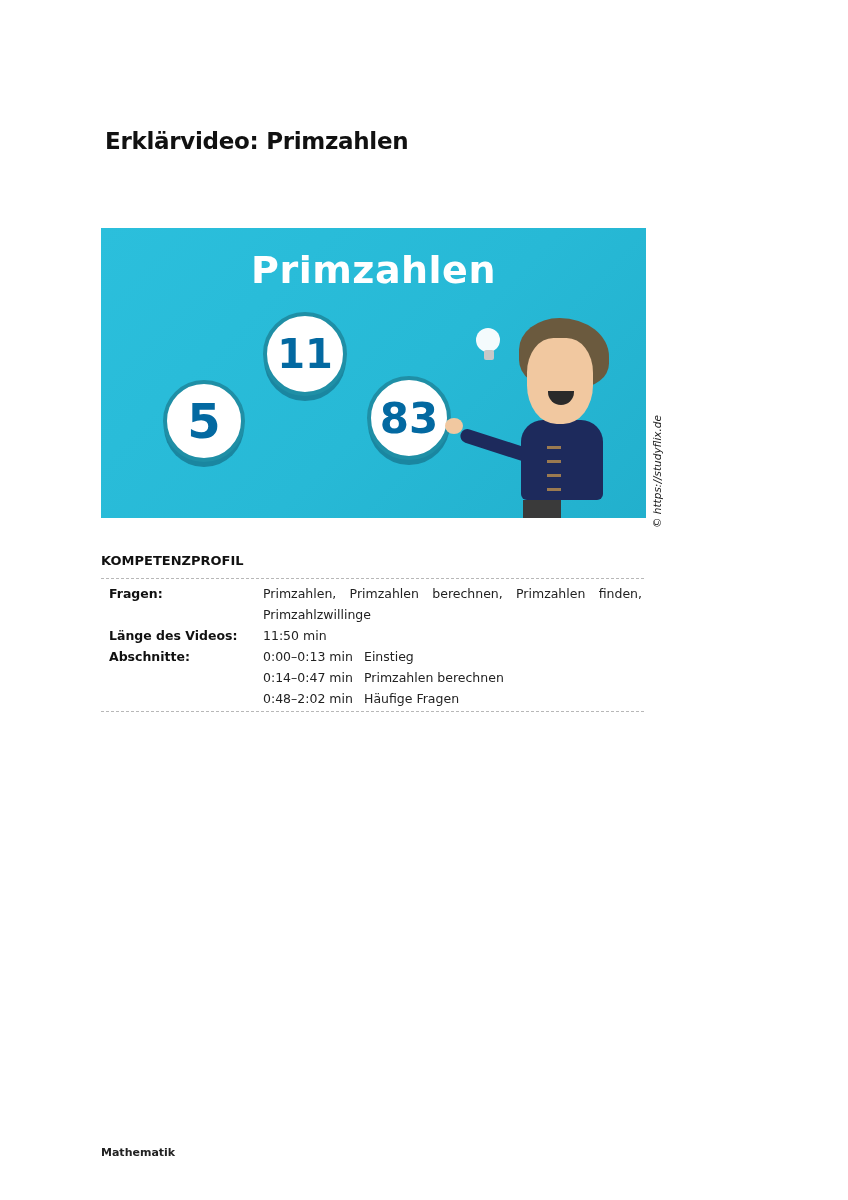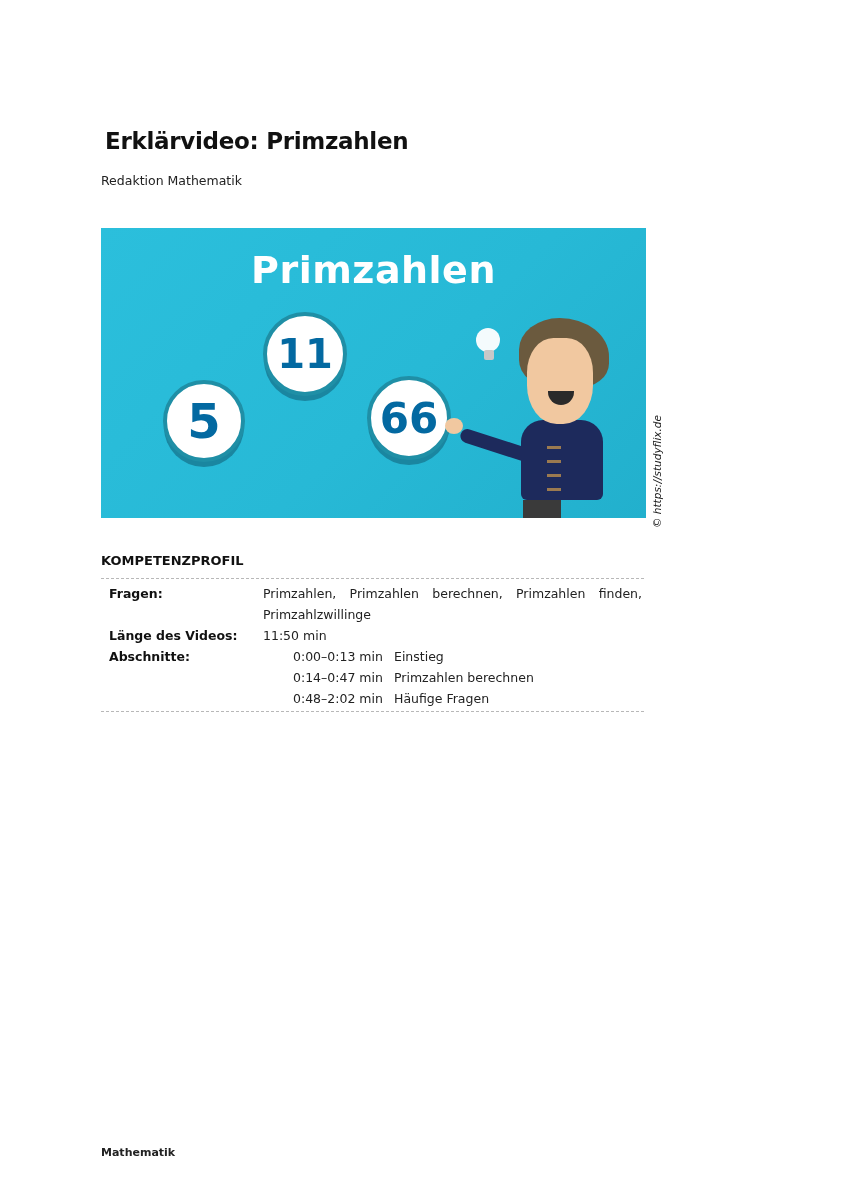--- a/index.html
+++ b/index.html
@@ -38,43 +38,42 @@
   .toggle { position: absolute; left: 446px; width: 14px; height: 3px; background: #9b7a50; }
   .credit { position: absolute; left: 651px; top: 528px; transform-origin: 0 0; transform: rotate(-90deg);
             font-size: 10.5px; font-style: italic; color: #222; white-space: nowrap; }
   .section-title { position: absolute; left: 101px; top: 553px; font-size: 13px; font-weight: bold; color: #111; }
   .profile { position: absolute; left: 101px; top: 578px; width: 543px; border-top: 1px dashed #b8b8b8;
              border-bottom: 1px dashed #b8b8b8; padding: 4px 0 2px 0; font-size: 12.5px; line-height: 21px; color: #222; }
   .row { display: flex; }
   .lbl { width: 162px; padding-left: 8px; font-weight: bold; color: #111; box-sizing: border-box; }
   .val { flex: 1; padding-right: 2px; }
   .justify { text-align: justify; text-align-last: justify; }
-  .sec { display: flex; margin-left: 30px; }
+  .sec { display: flex; }
   .sec .t { width: 101px; }
   .footer { position: absolute; left: 101px; top: 1146px; font-size: 11px; color: #222; font-weight: bold; }
 </style>
 </head>
 <body>
 
 <h1 class="title">Erklärvideo: Primzahlen</h1>
 
 <div class="meta">
-  <div>Redaktion Mathematik</div>
 </div>
 
 <div class="hero">
   <div class="hero-title">Primzahlen</div>
   <div class="ball ball-5">
       <span>5</span>
     </div>
   <div class="ball ball-11">
       <span>11</span>
     </div>
   <div class="ball ball-83">
-      <span>66</span>
+      <span>83</span>
     </div>
   <div class="bulb"></div>
   <div class="bulb-base"></div>
   <div class="arm"></div>
   <div class="hand"></div>
   <div class="body-coat"></div>
   <div class="toggle" style="top:218px"></div>
   <div class="toggle" style="top:232px"></div>
   <div class="toggle" style="top:246px"></div>
   <div class="toggle" style="top:260px"></div>

